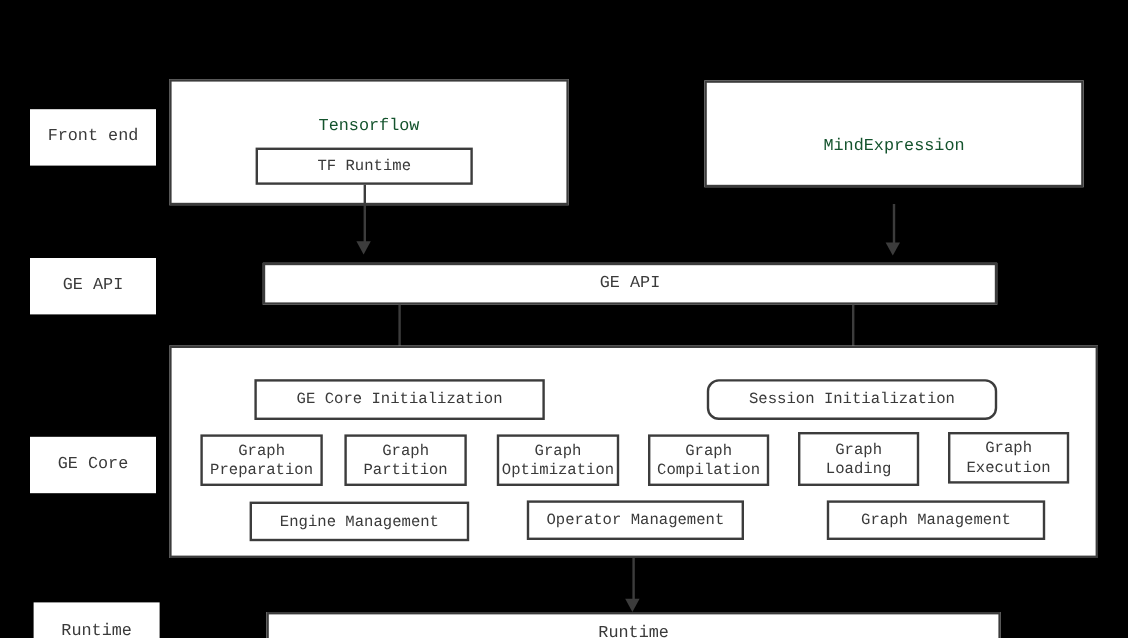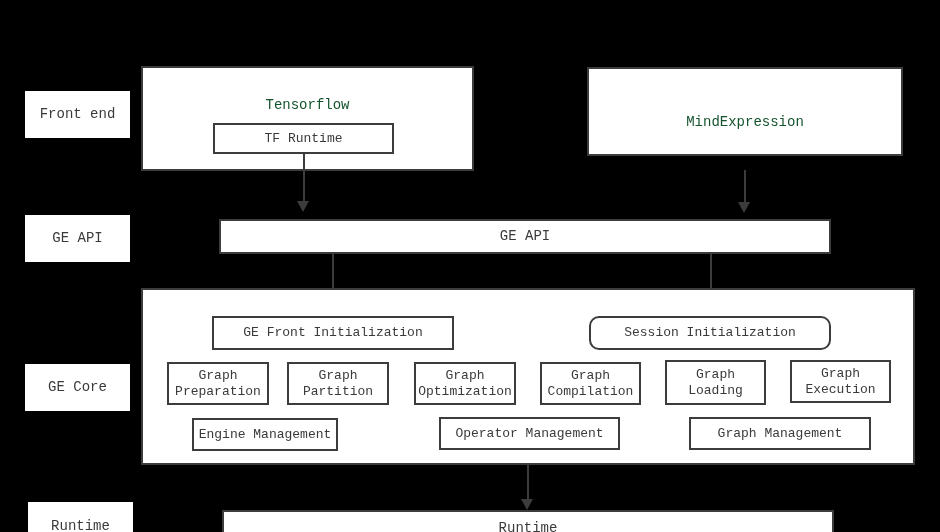--- a/index.html
+++ b/index.html
@@ -116,21 +116,21 @@
 
   <div class="conn" style="left:332px; top:213px; height:50px;"></div>
   <div class="arrowhead" style="left:326px; top:261px;"></div>
 
   <div class="conn" style="left:710px; top:213px; height:50px;"></div>
   <div class="arrowhead" style="left:704px; top:261px;"></div>
 
   <div class="box panel" style="left:141px; top:247px; width:774px; height:177px;"></div>
 
   <div class="box node" style="left:212px; top:275px; width:242px; height:34px;">
-    <span>GE Front Initialization</span>
+    <span>GE Core Initialization</span>
   </div>
   <div class="box node" style="left:589px; top:275px; width:242px; height:34px;border-radius:10px;">
     <span>Session Initialization</span>
   </div>
 
   <div class="box node" style="left:167px; top:321px; width:102px; height:43px;">
     <span>Graph
 Preparation</span>
   </div>
   <div class="box node" style="left:287px; top:321px; width:102px; height:43px;">
@@ -147,21 +147,21 @@
   </div>
   <div class="box node" style="left:665px; top:319px; width:101px; height:45px;">
     <span>Graph
 Loading</span>
   </div>
   <div class="box node" style="left:790px; top:319px; width:101px; height:43px;">
     <span>Graph
 Execution</span>
   </div>
 
-  <div class="box node small" style="left:192px; top:377px; width:146px; height:33px;">
+  <div class="box node small" style="left:208px; top:377px; width:183px; height:33px;">
     <span>Engine Management</span>
   </div>
   <div class="box node small" style="left:439px; top:376px; width:181px; height:33px;">
     <span>Operator Management</span>
   </div>
   <div class="box node small" style="left:689px; top:376px; width:182px; height:33px;text-align:center;">
     <span>Graph Management</span>
   </div>
 
   <div class="conn" style="left:527px; top:424px; height:40px;"></div>

